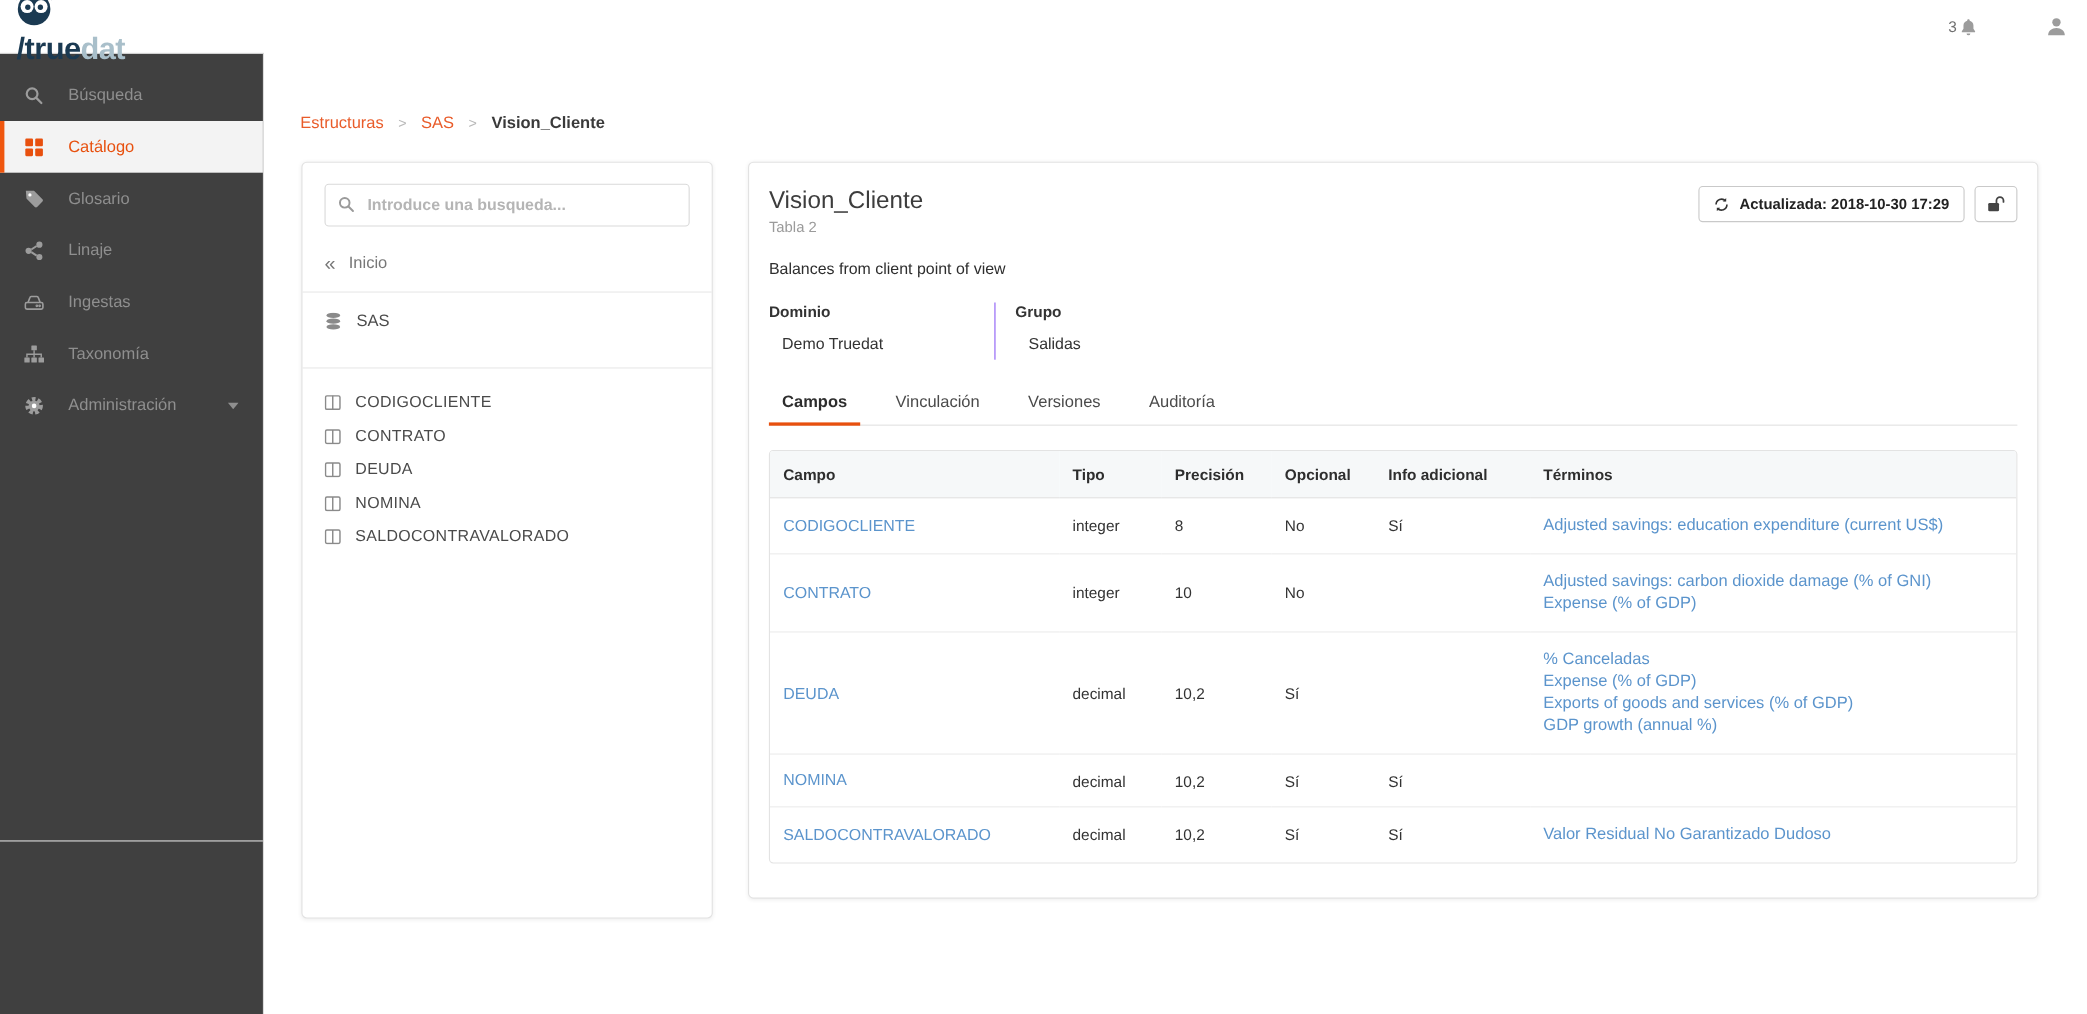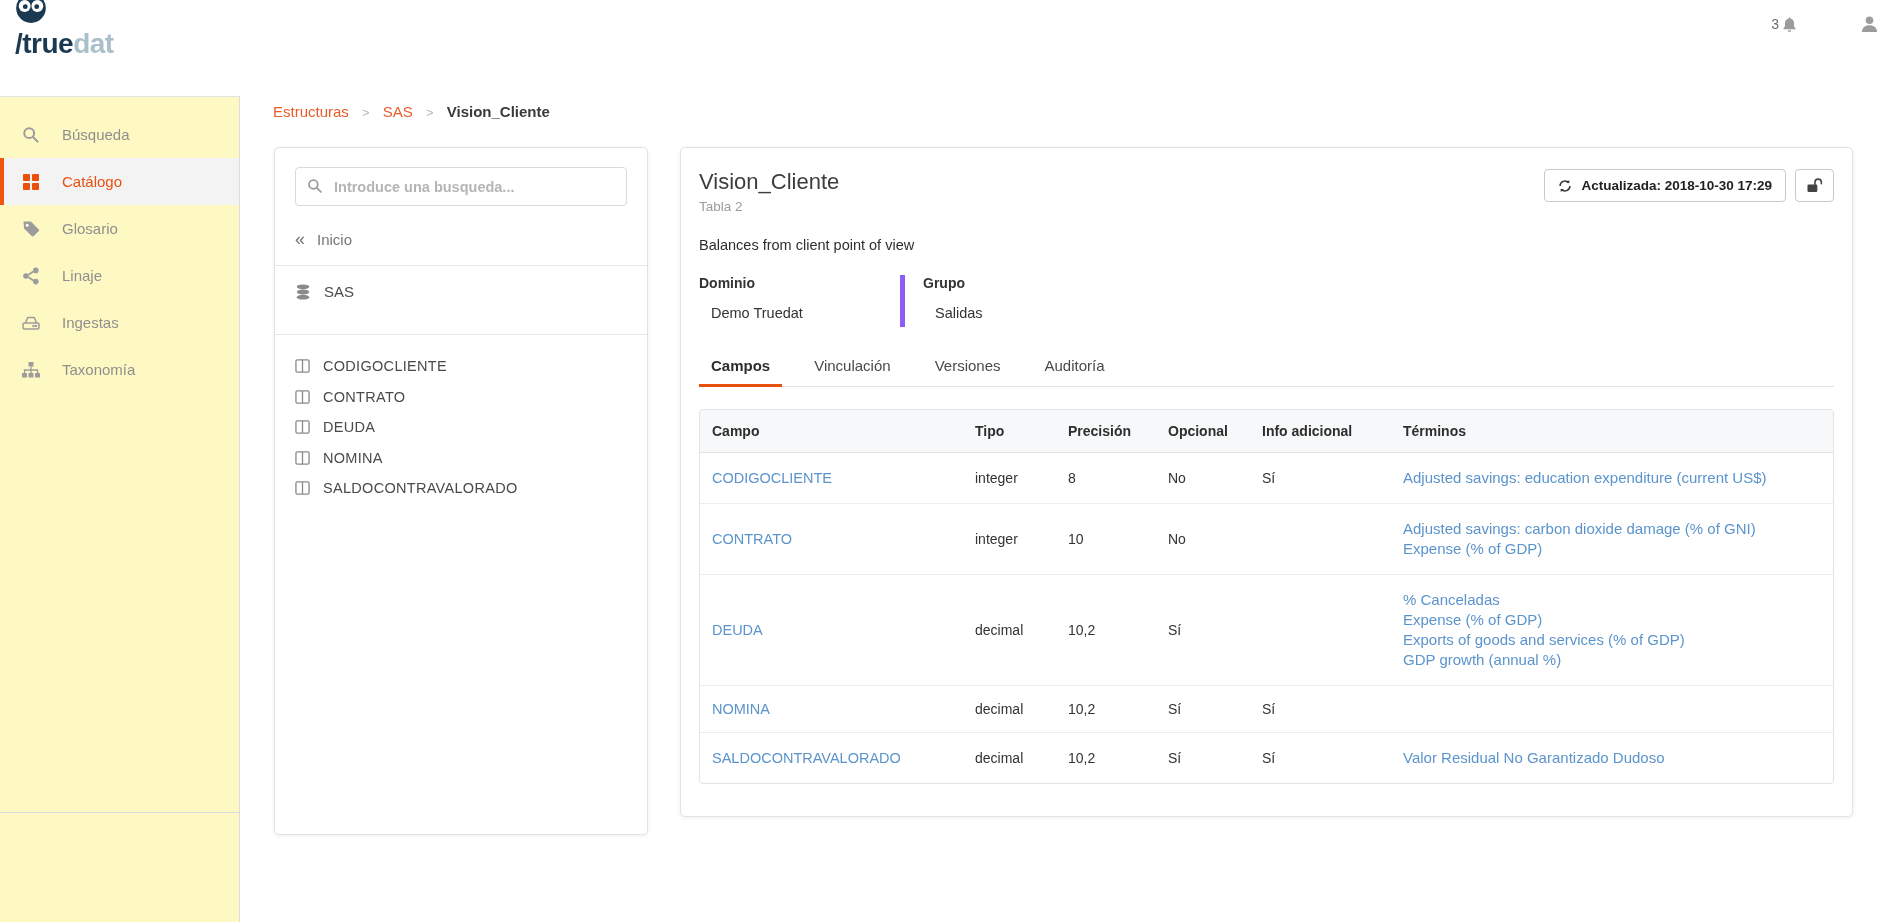--- a/index.html
+++ b/index.html
@@ -15,22 +15,22 @@
   .brand-true { color:#1b3a52; }
   .brand-dat { color:#a9bfca; }
   .header-right { margin-left:auto; display:flex; align-items:center; padding-right:18px; }
   .notif { display:flex; align-items:center; cursor:pointer; margin-right:62px; }
   .notif-count { font-size:14px; color:#6f6f6f; margin-right:2px; }
   .notif svg { width:17px; height:17px; color:#9c9c9c; }
   .user-btn { cursor:pointer; display:flex; }
   .user-btn svg { width:19px; height:19px; color:#9c9c9c; }
 
   
-  .sidebar { position:absolute; top:48px; left:0; width:240px; bottom:0; background:#fef9c3;
-    border-top:1px solid #e2e2e2; border-right:1px solid #dcdcdc; padding-top:14px;margin-top:48px; }
+  .sidebar { position:absolute; top:48px; left:0; width:240px; bottom:0; background:#404040;
+    border-top:1px solid #e2e2e2; border-right:1px solid #dcdcdc; padding-top:14px; }
   .side-item { height:47px; display:flex; align-items:center; padding-left:21px;
     font-size:15px; color:#8f8f8f; cursor:pointer; }
   .side-item .icn { width:20px; height:20px; margin-right:21px; color:#9c9c9c;
     display:flex; align-items:center; justify-content:center; flex:0 0 20px; }
   .side-item .icn svg { width:18px; height:18px; }
   .side-item.active { background:#f3f3f3; border-left:4px solid #ef560e; padding-left:17px; color:#e8500e; }
   .side-item.active .icn { color:#e8500e; }
   .side-chevron { margin-left:auto; margin-right:22px; display:flex; }
   .side-chevron svg { width:10px; height:6px; fill:#8f8f8f; }
   .sidebar-bottom-divider { position:absolute; top:715px; left:0; right:0; border-top:1px solid #dcdcdc; }
@@ -72,21 +72,21 @@
   .head-actions { display:flex; gap:9px; }
   .btn { display:flex; align-items:center; gap:9px; background:#fff; border:1px solid #c9c9c9;
     border-radius:4px; padding:8px 13px; font-size:13.5px; font-weight:bold; color:#222;
     cursor:pointer; font-family:"Liberation Sans","DejaVu Sans",sans-serif; }
   .btn svg { width:14px; height:14px; color:#333; }
   .btn.lock-btn { padding:7px 10px; }
   .btn.lock-btn svg { width:17px; height:15px; color:#444; }
   .description { margin:23px 18px 0; font-size:14.5px; color:#2e2e2e; }
   .meta { display:flex; margin-top:22px; }
   .meta-cell { padding-left:18px; }
-  .meta-cell.first { width:224px; border-right:5px solid #8b5cf6; padding-bottom:6px; }
+  .meta-cell.first { width:224px; border-right:1px solid #8b5cf6; padding-bottom:6px; }
   .meta-label { font-size:14px; font-weight:bold; color:#333; }
   .meta-value { margin:14px 0 0 12px; font-size:14.5px; color:#333; }
   .tabs { margin:30px 18px 0; display:flex; border-bottom:1px solid #e2e2e2; }
   .tab { padding:0 12px 12px; margin-right:20px; font-size:15px; color:#4a4a4a; cursor:pointer; }
   .tab.active { font-weight:bold; color:#2d2d2d; border-bottom:3px solid #e8500e; margin-bottom:-1px; padding-bottom:4px; }
   .table-wrap { margin:22px 18px 0; border:1px solid #e3e3e3; border-radius:4px; overflow:hidden; }
   table { width:100%; border-collapse:collapse; font-size:14px; color:#333; }
   thead th { background:#f6f8f9; text-align:left; font-weight:bold; font-size:14px; color:#2e2e2e;
     padding:13px 12px; border-bottom:1px solid #e3e3e3; }
   tbody td { padding:15px 12px; border-bottom:1px solid #ececec; vertical-align:middle; }
@@ -189,20 +189,35 @@
     <span class="icn">
       <svg viewBox="0 0 18 16" fill="currentColor">
         <rect x="6.5" y="0" width="5" height="4.5" rx=".5"></rect>
         <rect x="0" y="11" width="5" height="4.5" rx=".5"></rect>
         <rect x="6.5" y="11" width="5" height="4.5" rx=".5"></rect>
         <rect x="13" y="11" width="5" height="4.5" rx=".5"></rect>
         <path d="M9 4.5V8M2.5 11V8h13v3M9 8v3" fill="none" stroke="currentColor" stroke-width="1.3"></path>
       </svg>
     </span>
     <span>Taxonomía</span>
+  </div>
+  <div class="side-item">
+    <span class="icn">
+      <svg viewBox="0 0 18 18">
+        <circle cx="9" cy="9" r="5.5" fill="none" stroke="currentColor" stroke-width="5" stroke-dasharray="2.9 1.8"></circle>
+        <circle cx="9" cy="9" r="5" fill="currentColor"></circle>
+        <circle cx="9" cy="9" r="2.1" fill="#fff"></circle>
+      </svg>
+    </span>
+    <span>Administración</span>
+    <span class="side-chevron">
+      <svg viewBox="0 0 10 6">
+          <path d="M0 0h10L5 6z"></path>
+        </svg>
+    </span>
   </div>
   <div class="sidebar-bottom-divider"></div>
 </nav>
 
 <div class="content">
   <div class="breadcrumb">
     <a>Estructuras</a>
     <span class="sep">&gt;</span>
     <a>SAS</a>
     <span class="sep">&gt;</span>

